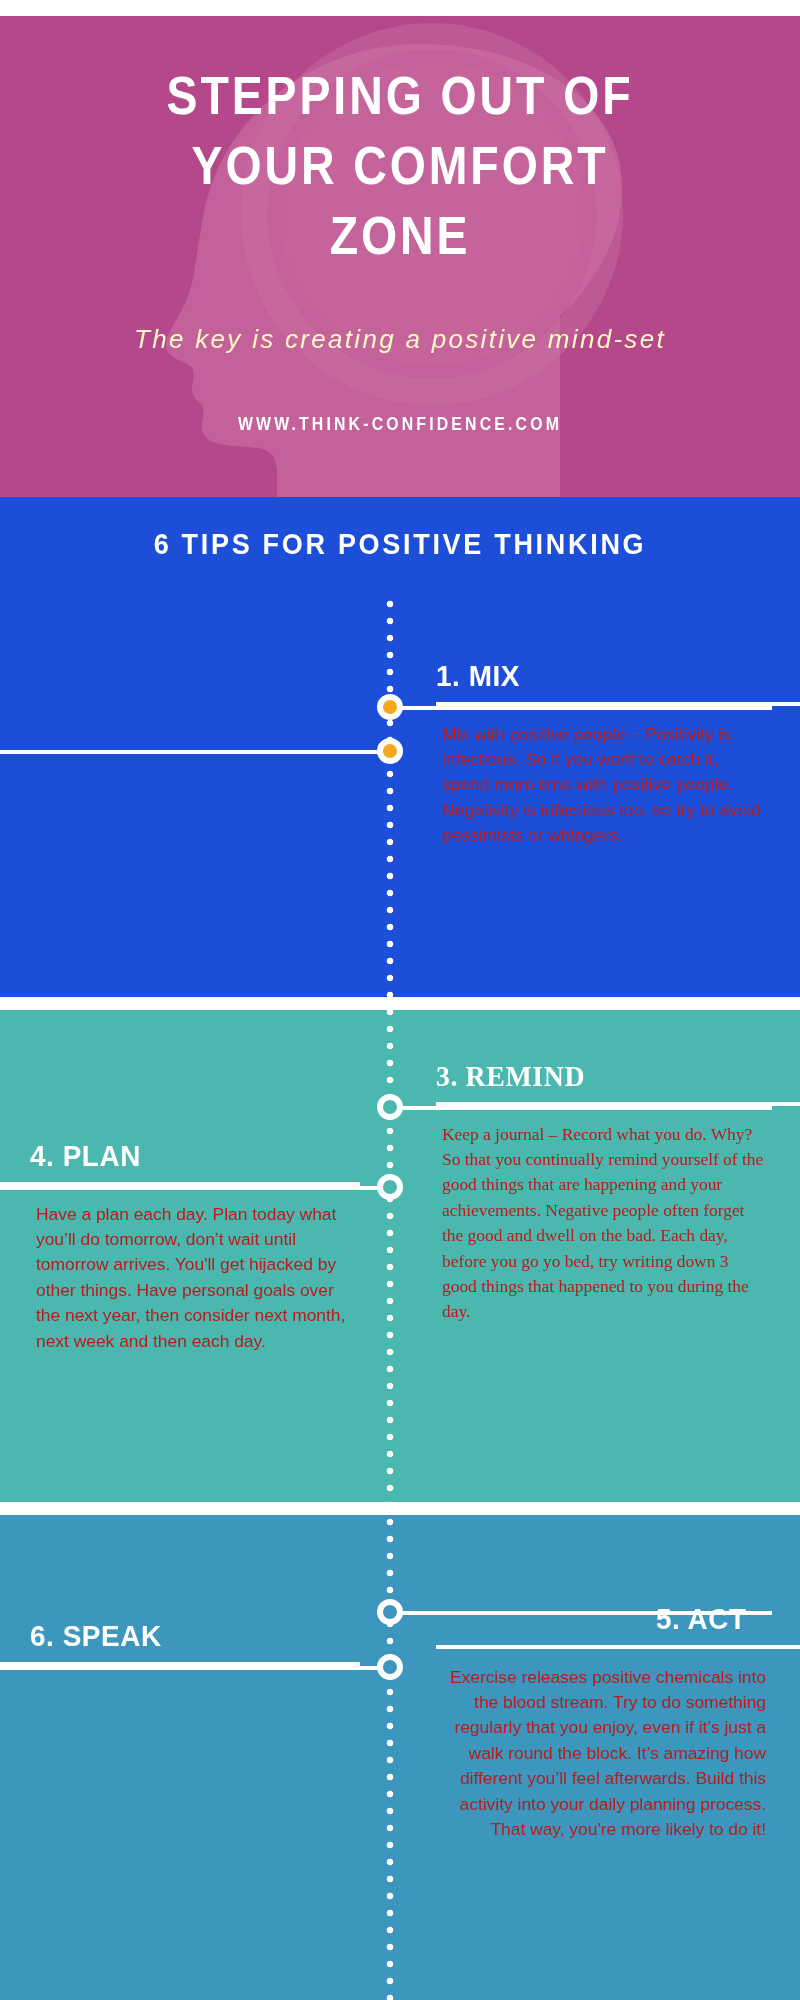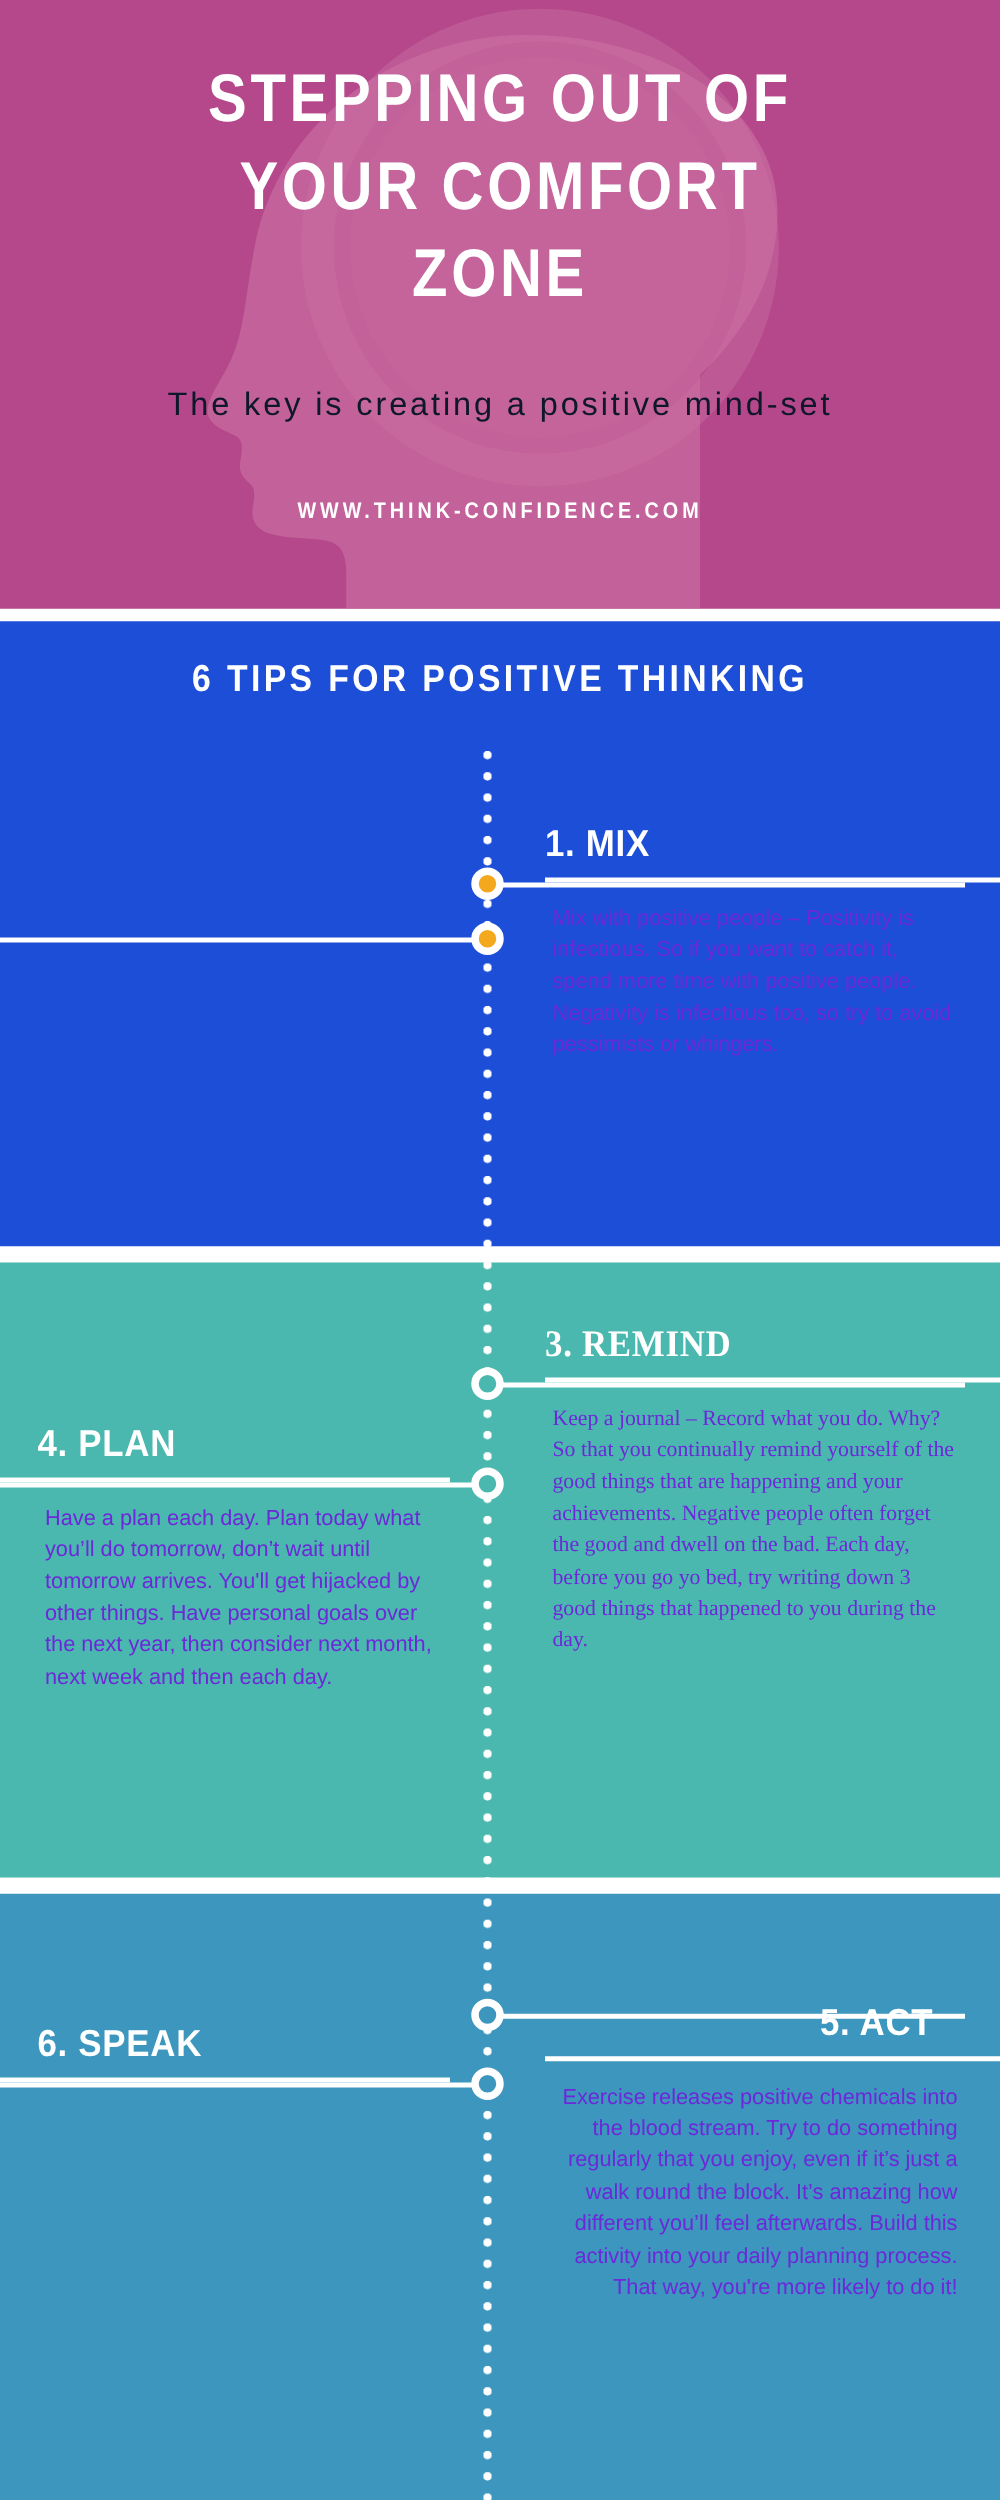--- a/index.html
+++ b/index.html
@@ -6,38 +6,38 @@
   body{
     width:800px;height:2000px;
     background:#ffffff;
     font-family:"Liberation Sans",sans-serif;
     overflow:hidden;
   }
   .page{position:relative;width:800px;height:2000px;background:#ffffff;}
 
   
   .header{
-    position:absolute;left:0;top:0;width:800px;height:487px;
+    position:absolute;left:0;top:16px;width:800px;height:487px;
     background:#b5488a;overflow:hidden;
   }
   .head-art{position:absolute;left:0;top:0;width:800px;height:487px;}
   .hdr-inner{position:relative;z-index:3;text-align:center;}
   .hdr-title{
     margin:0;padding:44px 70px 0 70px;
     font-family:"Liberation Sans",sans-serif;
     font-weight:700;color:#ffffff;
     font-size:54px;line-height:1.30;
     letter-spacing:3.4px;
     text-transform:uppercase;
     transform:scaleX(.86);
   }
   .hdr-sub{
     margin:0;padding:52px 50px 0 50px;
-    color:#0f172a;font-size:26px;font-weight:400;
-    letter-spacing:2.3px;line-height:1.3;
+    color:#fef9c3;font-size:26px;font-weight:400;
+    letter-spacing:2.3px;line-height:1.3;font-style:italic;
   }
   .hdr-url{
     margin:0;padding:58px 0 0 0;
     color:#ffffff;font-size:18px;font-weight:700;
     letter-spacing:3.6px;
     transform:scaleX(.88);
   }
 
   
   .band{position:absolute;left:0;width:800px;}
@@ -64,21 +64,21 @@
     transform-origin:left center;
     transform:scaleX(.93);
   }
   .tip .rule{
     height:4px;background:#ffffff;width:100%;
     margin:0 0 16px 0;
   }
   .tip p{
     margin:0;padding:0 4px 0 6px;
     font-size:17.4px;line-height:1.46;
-    color:#6d28d9;font-weight:400;
+    color:#b91c1c;font-weight:400;
   }
 
   
   .tip-1{top:640px;}
   .tip-2{top:684px;}
   .tip-3{top:1040px;font-family:Liberation Serif, serif;}
   .tip-4{top:1120px;}
   .tip-5{top:1583px;text-align:right;}
   .tip-6{top:1600px;}
 

